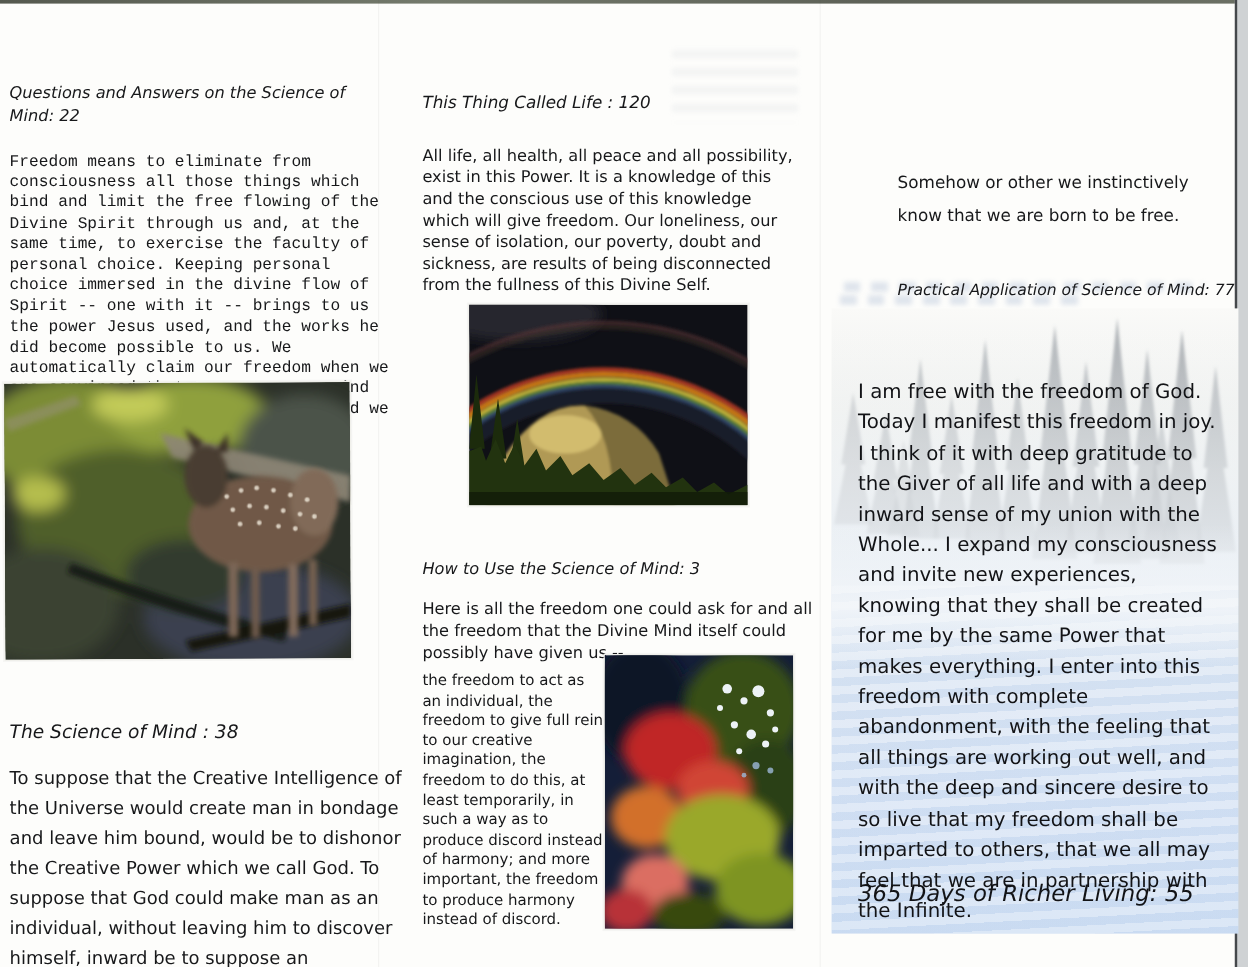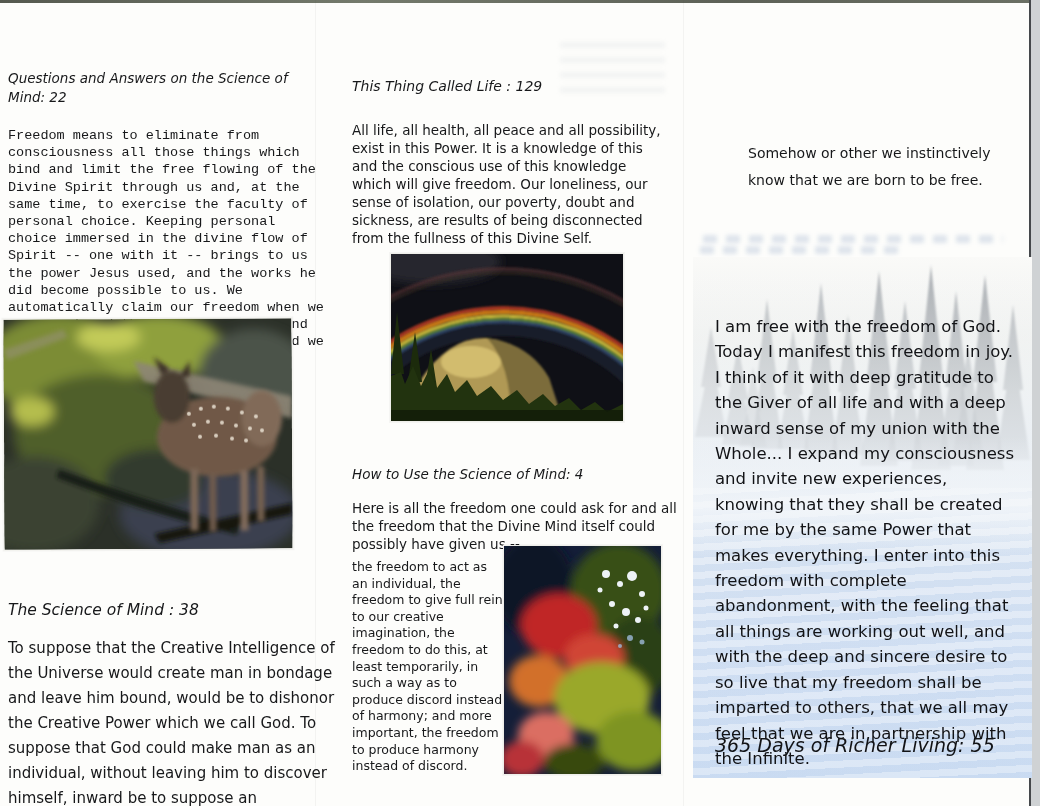--- a/index.html
+++ b/index.html
@@ -105,21 +105,21 @@
           <circle cx="228" cy="120" r="2"></circle>
           <circle cx="242" cy="122" r="2"></circle>
         <circle cx="258" cy="112" r="2"></circle>
       </g>
     </svg>
   </div>
 
   <div class="abs head" style="left:8px;top:566px;width:320px;font-size:15.5px;">The Science of Mind : 38</div>
   <div class="abs" style="left:8px;top:601px;width:330px;font-size:15px;line-height:25px;">To suppose that the Creative Intelligence of the Universe would create man in bondage and leave him bound, would be to dishonor the Creative Power which we call God. To suppose that God could make man as an individual, without leaving him to discover himself, inward be to suppose an impossibility.</div>
 
-  <div class="abs head" style="left:352px;top:42px;width:320px;font-size:14px;">This Thing Called Life : 129</div>
+  <div class="abs head" style="left:352px;top:42px;width:320px;font-size:14px;">This Thing Called Life : 120</div>
   <div class="abs" style="left:352px;top:86px;width:315px;font-size:13.5px;line-height:18px;">All life, all health, all peace and all possibility, exist in this Power.  It is a knowledge of this and the conscious use of this knowledge which will give freedom.  Our loneliness, our sense of isolation, our poverty, doubt and sickness, are results of being disconnected from the fullness of this Divine Self.</div>
 
   <div class="photo" style="left:390px;top:253px;width:232px;height:167px;">
     <svg viewBox="0 0 232 167" preserveAspectRatio="none">
       <defs>
         <filter id="rb1" x="-30%" y="-30%" width="160%" height="160%">
             <feGaussianBlur stdDeviation="1.3"></feGaussianBlur>
           </filter>
         <filter id="rb4" x="-50%" y="-50%" width="200%" height="200%">
             <feGaussianBlur stdDeviation="5"></feGaussianBlur>
@@ -145,21 +145,21 @@
       <g>
         <path d="M0,120 L6,58 L13,120 Z" fill="#1c2b0c"></path>
         <path d="M17,128 L24,78 L31,128 Z" fill="#1c2b0c"></path>
         <path d="M34,134 L40,95 L46,134 Z" fill="#20300e"></path>
         <path d="M0,167 L0,122 L10,118 L14,130 L22,112 L30,132 L38,116 L46,134 L56,120 L64,138 L76,126 L86,142 L100,132 L112,146 L126,136 L138,150 L152,140 L164,152 L178,144 L190,156 L204,148 L216,158 L232,150 L232,167 Z" fill="#22330f"></path>
         <rect x="0" y="156" width="232" height="11" fill="#121c08" opacity="0.85"></rect>
       </g>
     </svg>
   </div>
 
-  <div class="abs head" style="left:352px;top:430px;width:320px;">How to Use the Science of Mind: 4</div>
+  <div class="abs head" style="left:352px;top:430px;width:320px;">How to Use the Science of Mind: 3</div>
   <div class="abs" style="left:352px;top:524px;width:152px;font-size:12.5px;line-height:16.6px;">the freedom to act as an individual, the freedom to give full rein to our creative imagination, the freedom to do this, at least temporarily, in such a way as to produce discord instead of harmony; and more important, the freedom to produce harmony instead of discord.</div>
   <div class="abs" style="left:352px;top:464px;width:330px;font-size:13.5px;line-height:18px;">Here is all the freedom one could ask for and all the freedom that the Divine Mind itself could possibly have given us --</div>
 
   <div class="photo" style="left:503px;top:545px;width:157px;height:228px;">
     <svg viewBox="0 0 157 228" preserveAspectRatio="none">
       <defs>
         <filter id="ab5" x="-40%" y="-40%" width="180%" height="180%">
             <feGaussianBlur stdDeviation="5"></feGaussianBlur>
           </filter>
       </defs>
@@ -191,20 +191,21 @@
       </g>
       <g fill="#9db8d8" opacity="0.8">
         <circle cx="126" cy="92" r="3"></circle>
           <circle cx="138" cy="96" r="2.5"></circle>
           <circle cx="116" cy="100" r="2"></circle>
       </g>
     </svg>
   </div>
 
   <div class="abs quote-big" style="left:748px;top:105px;width:262px;">Somehow or other we instinctively know that we are born to be free.</div>
+  <div class="abs head" style="left:748px;top:198px;width:282px;font-size:13px;">Practical Application of Science of Mind: 77</div>
 
   <div class="panel">
     <svg class="trees" viewBox="0 0 339 250" preserveAspectRatio="none">
       <defs>
         <filter id="tb" x="-20%" y="-20%" width="140%" height="140%">
             <feGaussianBlur stdDeviation="1.2"></feGaussianBlur>
           </filter>
         <linearGradient id="fog" x1="0" y1="0" x2="0" y2="1">
           <stop offset="0" stop-color="#fafafa" stop-opacity="0"></stop>
           <stop offset="0.55" stop-color="#f4f6f6" stop-opacity="0.55"></stop>

